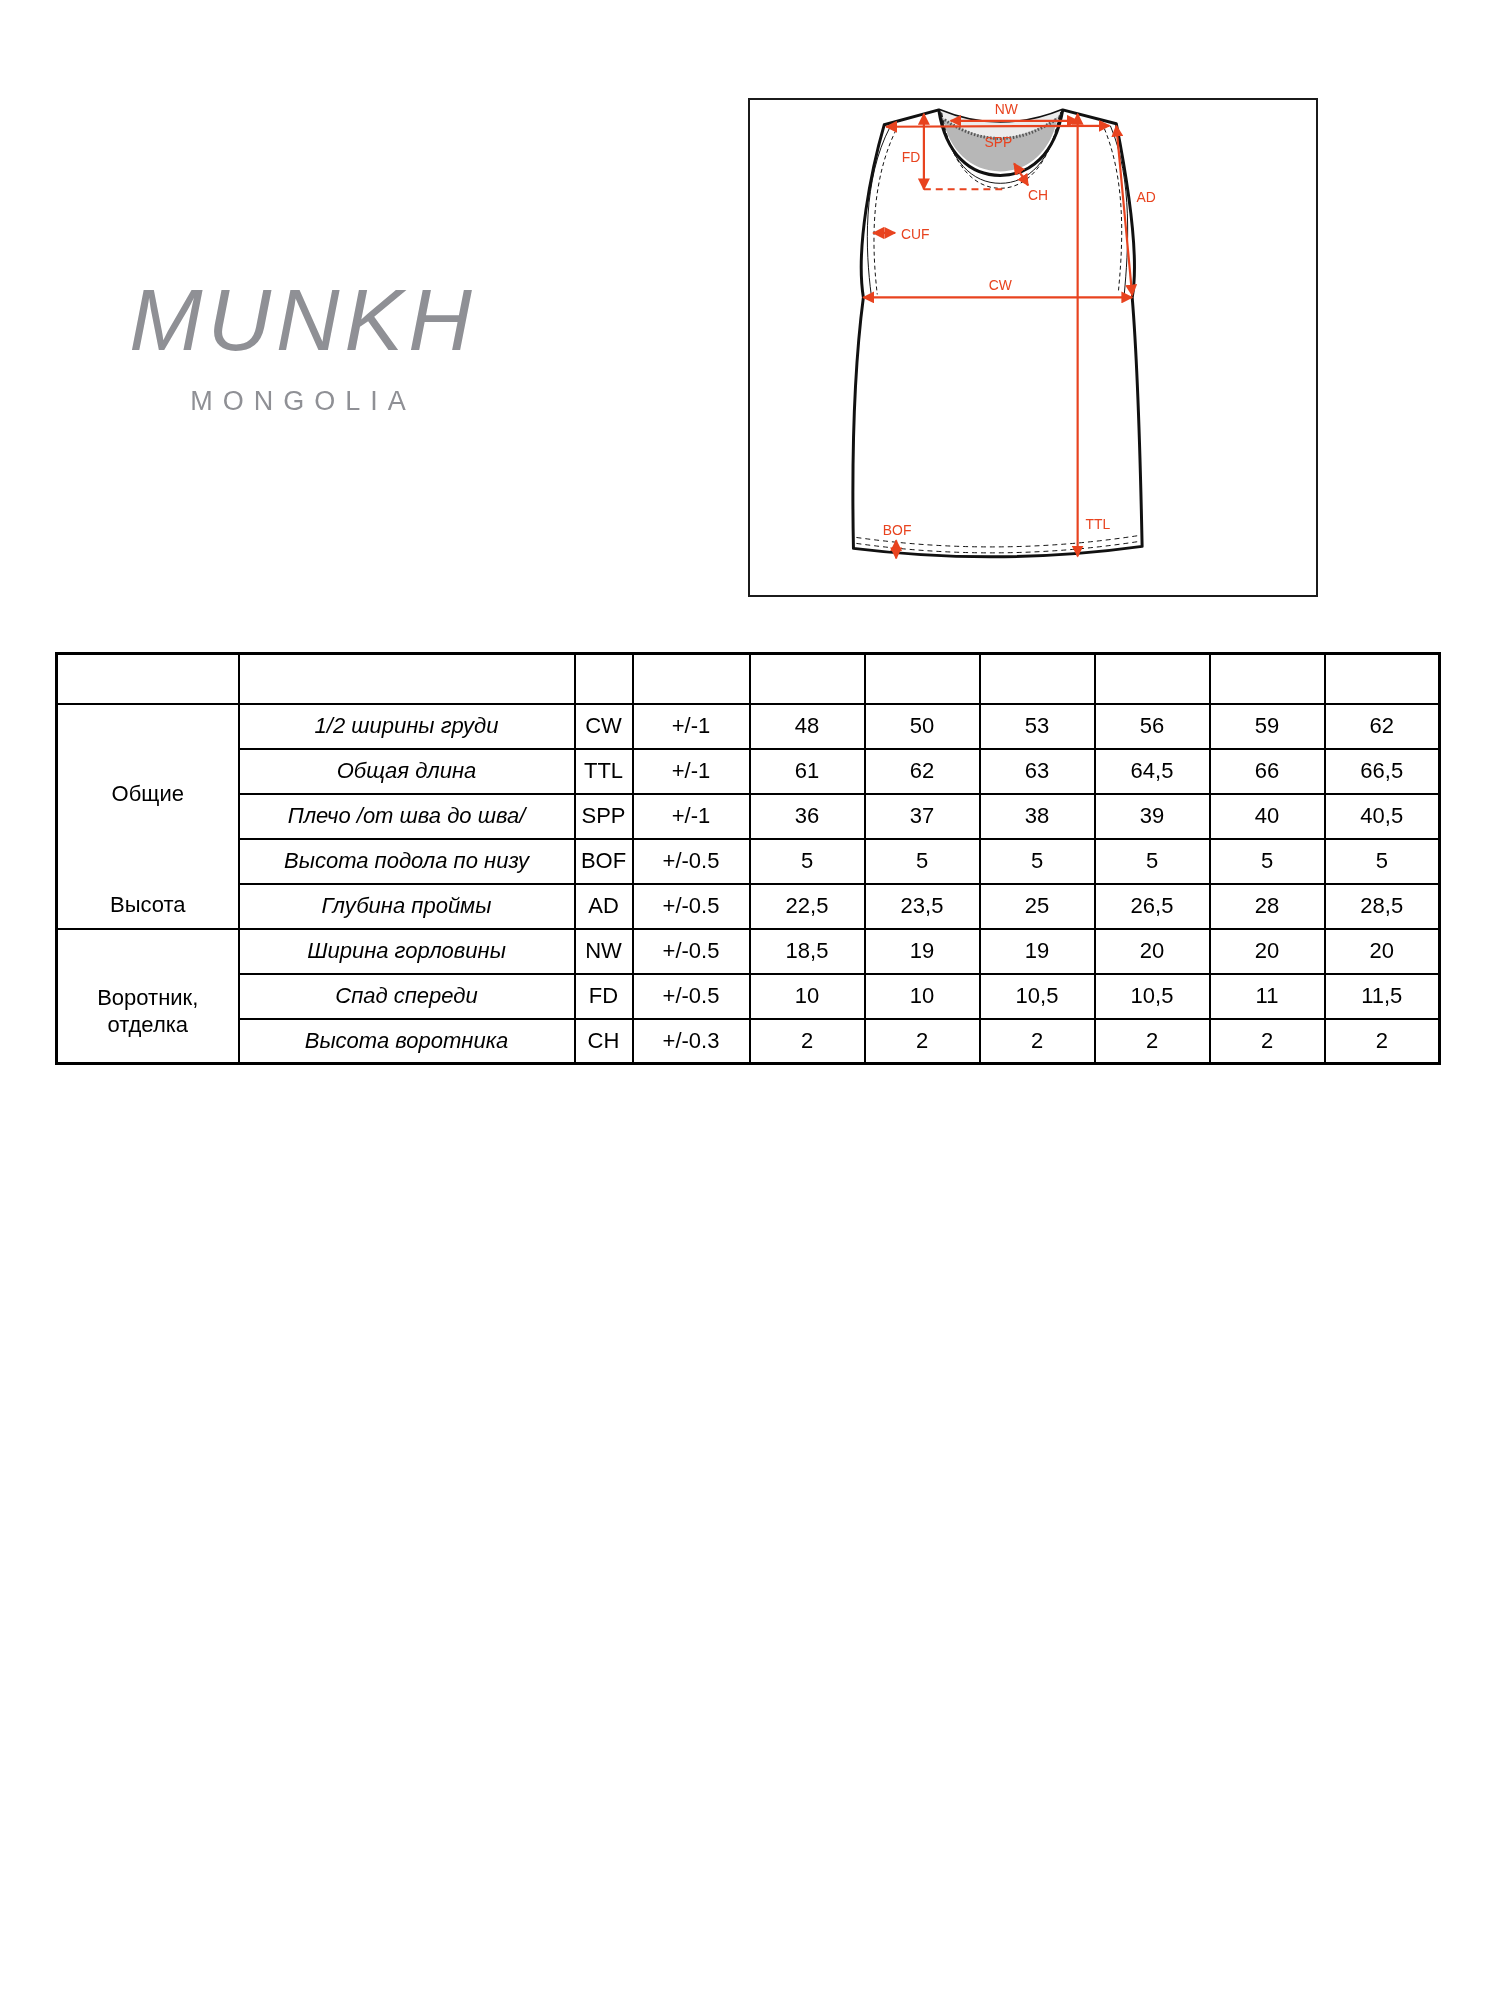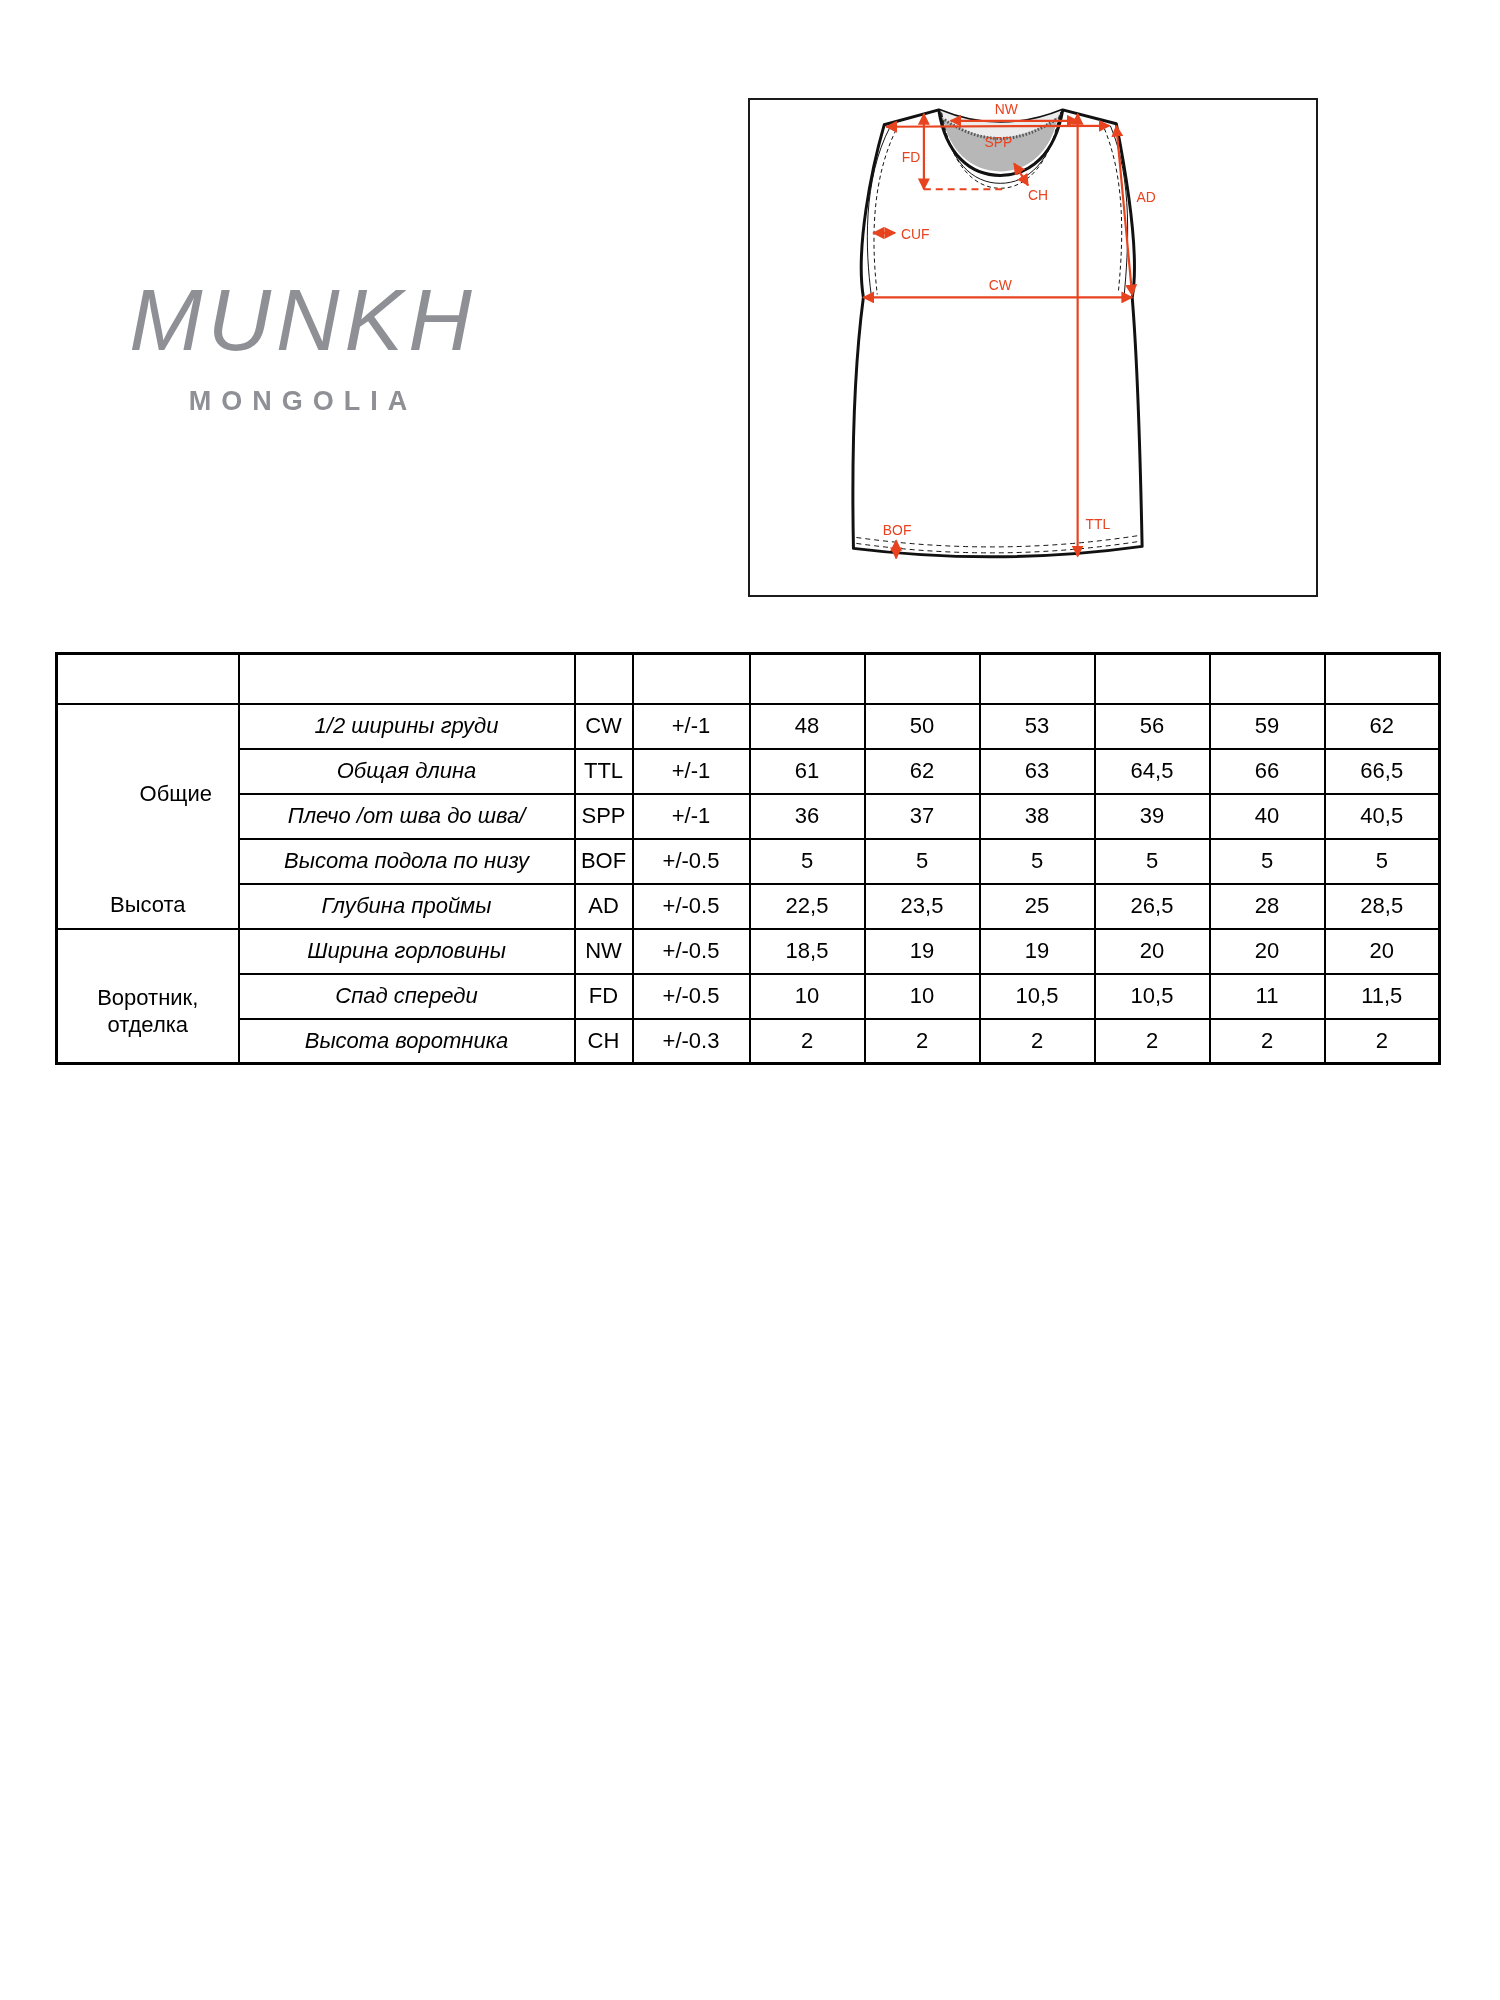--- a/index.html
+++ b/index.html
@@ -2,21 +2,21 @@
 <html><head>
 <meta charset="utf-8">
 <style>
   html,body{margin:0;padding:0;background:#fff;}
   .page{position:relative;width:1500px;height:2000px;background:#fff;overflow:hidden;
         font-family:"Liberation Sans",sans-serif;color:#000;}
 
   
   .logo{position:absolute;left:118px;top:276px;width:370px;text-align:center;color:#8f9095;}
   .logo .name{font-size:88px;line-height:1;font-weight:400;letter-spacing:5px;font-style:italic;}
-  .logo .sub{font-size:27px;letter-spacing:10px;margin-top:22px;font-weight:700;}
+  .logo .sub{font-size:27px;letter-spacing:10px;margin-top:22px;font-weight:400;}
 
   
   .diagram{position:absolute;left:748px;top:98px;width:570px;height:499px;
            border:2px solid #1b1b1b;background:#fff;box-sizing:border-box;}
   .diagram svg{display:block;width:100%;height:100%;}
   .mlabel{font-family:"Liberation Sans",sans-serif;font-size:14px;}
 
   
   .spec-wrap{position:absolute;left:55px;top:652px;}
   table.spec{border-collapse:collapse;table-layout:fixed;width:1385px;
@@ -24,21 +24,21 @@
   table.spec td{border:2px solid #000;padding:0;font-size:22px;text-align:center;
                 vertical-align:middle;background:#fff;overflow:hidden;}
   table.spec tr{height:45px;}
   table.spec tr.hr{height:50px;}
   td.hc{background:#000;color:#fff;border-color:#000;font-size:23px;}
   td.lc{text-align:left;padding-left:9px;font-style:italic;}
   td.vc{font-size:23px;}
   td.gcell{position:relative;}
   .gwrap{position:absolute;left:0;top:0;width:100%;height:100%;}
   .gtop{position:absolute;left:0;top:0;width:100%;height:80%;
-        display:flex;align-items:center;justify-content:center;padding-left:28px;}
+        display:flex;align-items:center;justify-content:center;}
   .gbot{position:absolute;left:0;bottom:0;width:100%;height:20%;
         display:flex;align-items:center;justify-content:center;}
   .gcol{line-height:1.25;margin-top:31px;}
 </style>
 </head>
 <body>
 
 <div class="page">
 
   <div class="logo">

